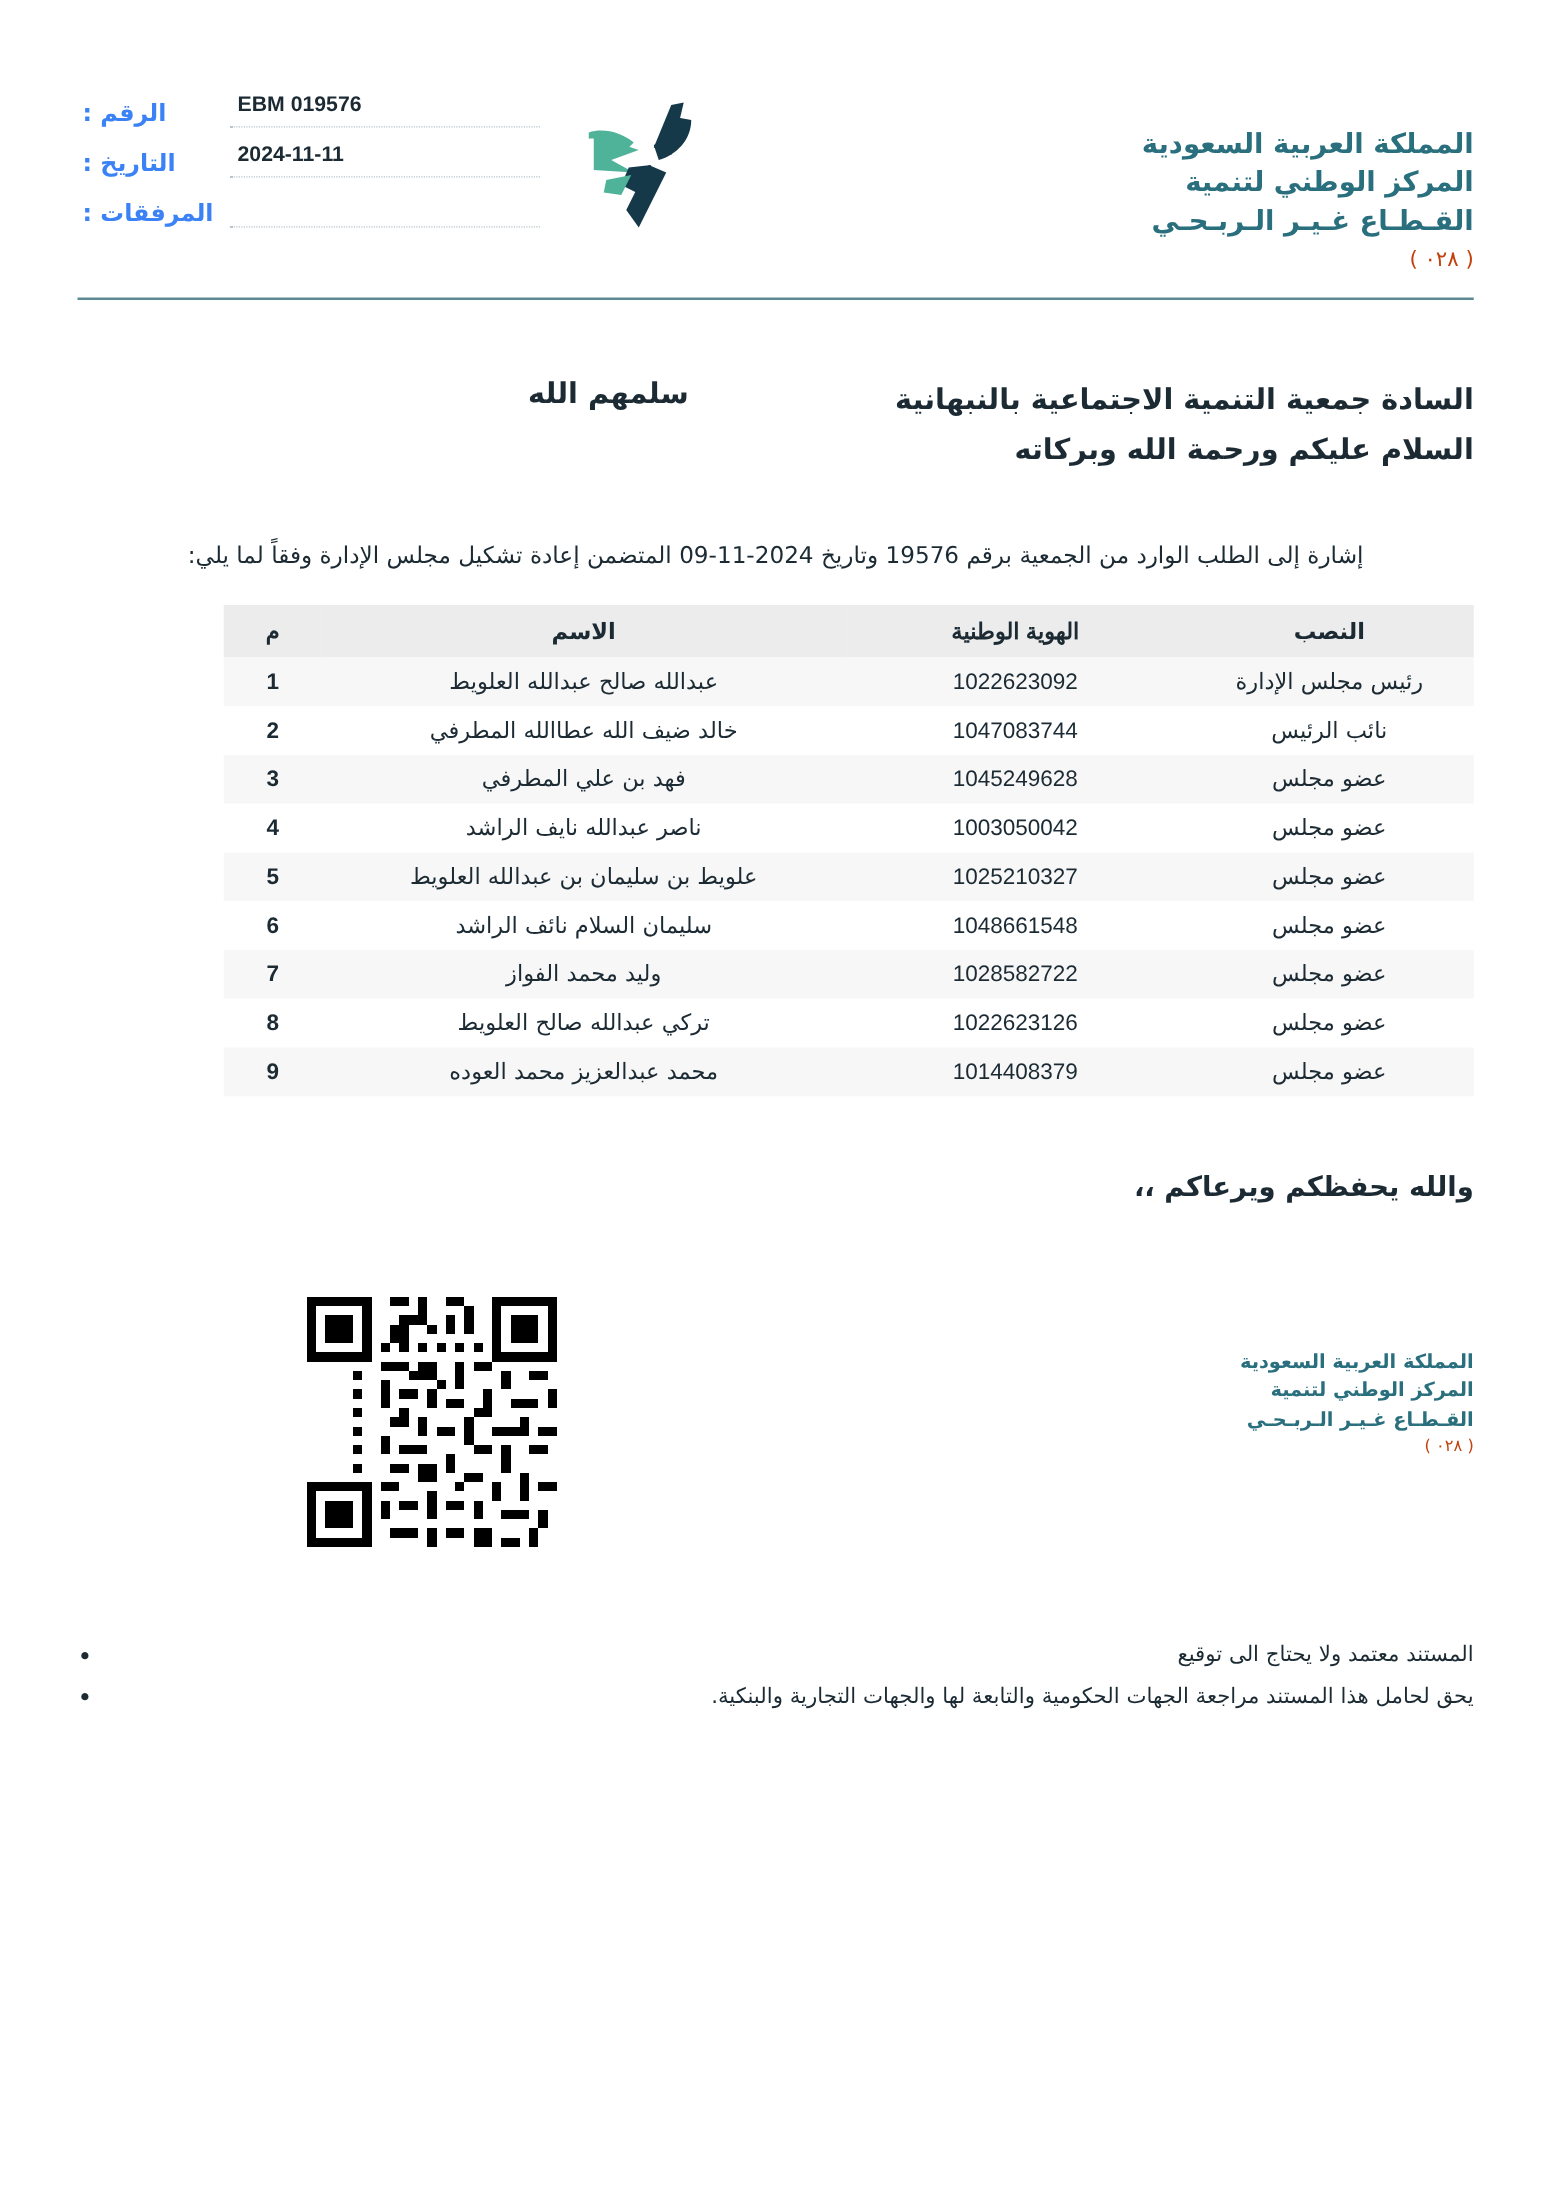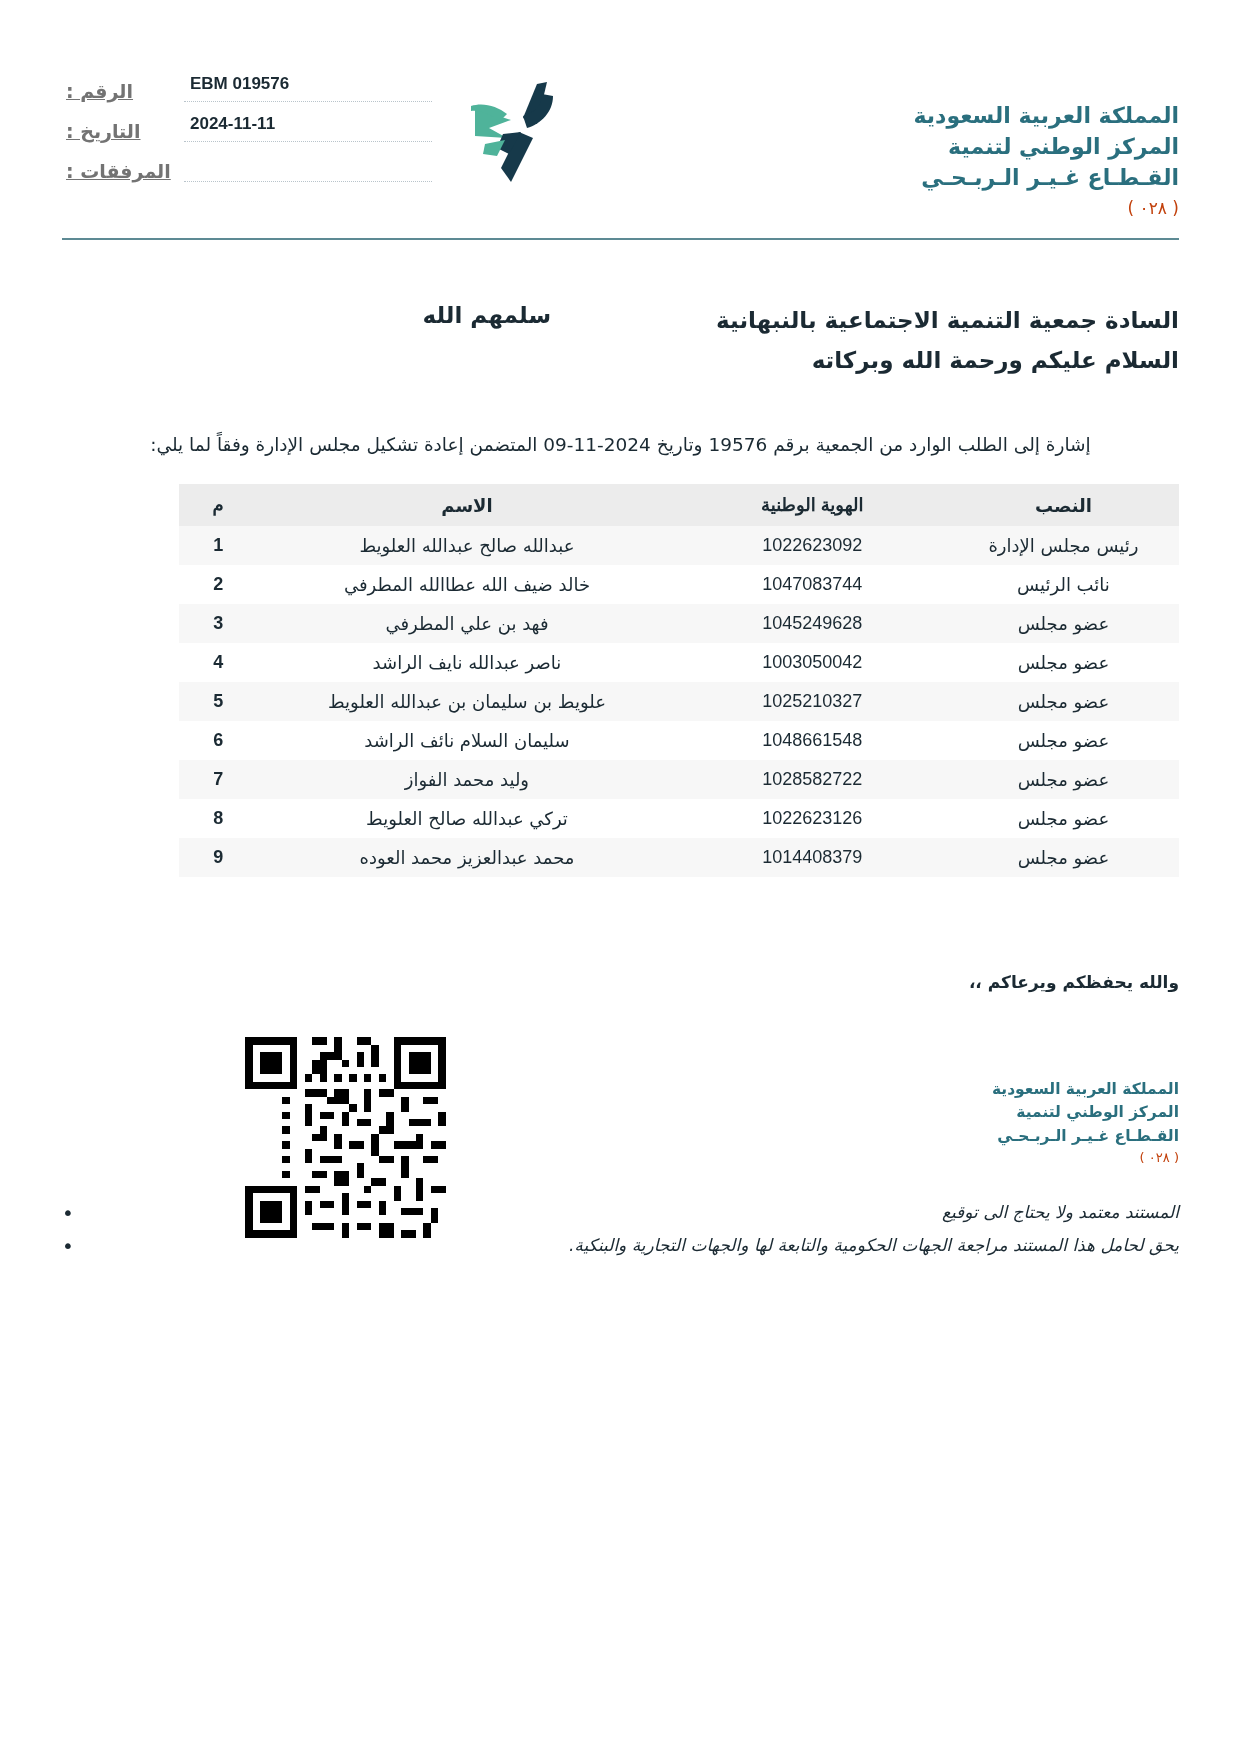--- a/index.html
+++ b/index.html
@@ -73,26 +73,25 @@
   }
   .meta-row {
     display: flex;
     align-items: flex-end;
     justify-content: flex-start;
     height: 40px;
   }
   .meta-label {
     font-size: 19px;
     font-weight: bold;
-    color: #737373;
+    color: #3b82f6;
     width: 118px;
     text-align: left;
     padding-left: 4px;
     white-space: nowrap;
-    text-decoration: underline;
   }
   .meta-value {
     flex: 1;
     border-bottom: 1px dotted #b9c4cb;
     font-size: 17px;
     font-weight: bold;
     color: #1b2a33;
     direction: ltr;
     text-align: left;
     padding: 0 6px 5px 6px;
@@ -177,24 +176,24 @@
     top: 880px;
     right: 62px;
     left: 62px;
     font-size: 18.5px;
     direction: rtl;
     text-align: right;
     line-height: 1.8;
   }
   .farewell {
     position: absolute;
-    top: 972px;
-    right: 62px;
-    left: 62px;
-    font-size: 17px;
+    top: 938px;
+    right: 62px;
+    left: 62px;
+    font-size: 22px;
     font-weight: bold;
     direction: rtl;
     text-align: right;
   }
 
   
   .qr {
     position: absolute;
     top: 1030px;
     left: 238px;
@@ -211,28 +210,27 @@
     right: 62px;
     text-align: right;
     direction: rtl;
   }
   .footer-brand .brand-line { font-size: 15.5px; line-height: 1.5; }
   .footer-brand .brand-l3 { letter-spacing: 1.6px; }
   .footer-brand .brand-code { font-size: 13px; margin-top: 2px; }
 
   .notes {
     position: absolute;
-    top: 1196px;
+    top: 1308px;
     right: 62px;
     left: 62px;
     direction: rtl;
     font-size: 17px;
     line-height: 1.95;
     color: #1b2a33;
-    font-style: italic;
   }
   .notes ul { margin: 0; padding: 0; }
   .notes li {
     list-style: none;
     position: relative;
     padding-left: 22px;
   }
   .notes li::after {
     content: "\2022";
     position: absolute;

